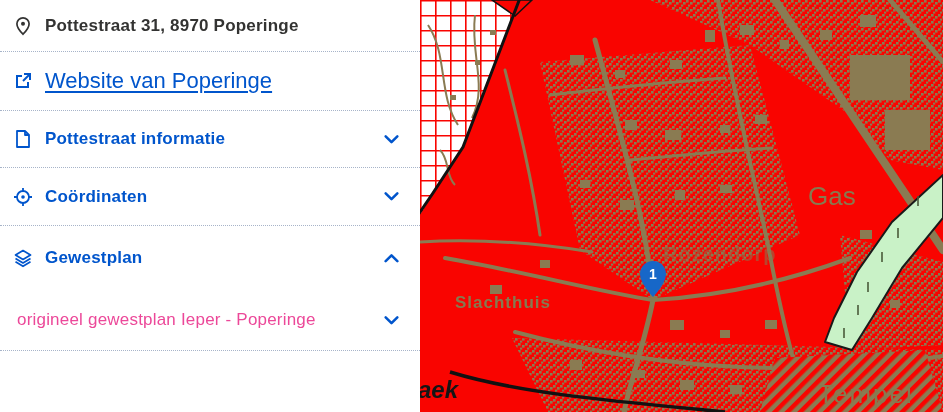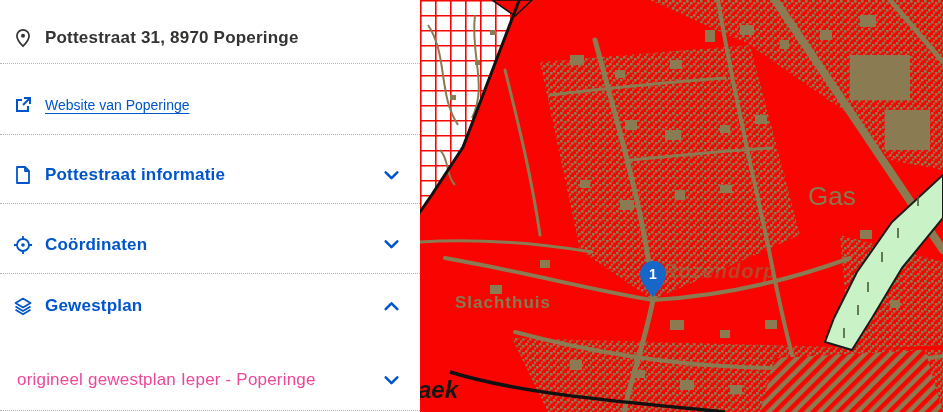--- a/index.html
+++ b/index.html
@@ -1,38 +1,38 @@
 <!DOCTYPE html>
 <html><head>
 <meta charset="utf-8">
 <style>
   html,body{margin:0;padding:0;background:#fff;}
   .app{width:943px;height:412px;display:flex;font-family:"Liberation Sans",sans-serif;overflow:hidden;background:#fff;}
 
   
   .panel{width:420px;flex:0 0 420px;background:#fff;}
   .row{display:flex;align-items:center;padding-left:13px;padding-right:20px;box-sizing:border-box;}
-  .bb{border-bottom:1px dotted #a7b4c9;margin-top:12px;}
+  .bb{border-bottom:1px dotted #a7b4c9;}
   .r1{height:52px}.r2{height:59px}.r3{height:57px}.r4{height:58px}.r5{height:64px}.r6{height:61px}.r7{height:61px}
   .icon{width:20px;height:20px;flex:0 0 20px;margin-right:12px;display:flex;align-items:center;justify-content:center;}
   .addr{font-size:17px;font-weight:700;color:#333332;letter-spacing:.2px;}
-  .link{font-size:14px;color:#0055cc;text-decoration:underline;text-underline-offset:3px;cursor:pointer;}
+  .link{font-size:22px;color:#0055cc;text-decoration:underline;text-underline-offset:3px;cursor:pointer;}
   .sec{font-size:17px;font-weight:700;color:#0055cc;letter-spacing:.2px;}
   .sub{font-size:17px;font-weight:500;color:#ec4899;letter-spacing:.2px;}
   .subpad{padding-left:17px;}
   .chev{margin-left:auto;display:flex;align-items:center;cursor:pointer;}
 
   
   .map{position:relative;width:523px;height:412px;flex:0 0 523px;overflow:hidden;background:#f90400;cursor:grab;}
   .map svg.base{position:absolute;left:0;top:0;}
   .maplabel{position:absolute;font-family:"Liberation Sans",sans-serif;color:#867a50;white-space:nowrap;pointer-events:none;}
   .lab-slachthuis{left:35px;top:293px;font-size:17px;font-weight:700;letter-spacing:1px;}
   .lab-gas{left:388px;top:181px;font-size:26px;font-weight:400;}
   .lab-tempel{left:398px;top:379px;font-size:26px;font-weight:400;letter-spacing:2px;}
-  .lab-rozendorp{left:243px;top:260px;font-size:20px;font-weight:700;opacity:.55;letter-spacing:1px;font-style:italic;}
+  .lab-rozendorp{left:243px;top:243px;font-size:20px;font-weight:700;opacity:.55;letter-spacing:1px;}
   .lab-aek{left:-2px;top:376px;font-size:24px;font-style:italic;font-weight:700;color:#151515;}
   .marker{position:absolute;left:220px;top:261px;width:26px;height:36px;cursor:pointer;}
   .marker .num{position:absolute;left:0;top:5px;width:26px;text-align:center;color:#fff;font-size:14px;font-weight:700;}
 </style>
 </head>
 <body>
 
 <div class="app">
 
   <div class="panel">
@@ -209,20 +209,21 @@
       <polygon points="523,175 523,218 482,268 452,318 432,350 405,342 414,318 437,272 472,222" fill="#c9f2c7" stroke="#1a1a1a" stroke-width="2" stroke-linejoin="round"></polygon>
       <g stroke="#4a5a3a" stroke-width="1.6">
         <path d="M498 196v10M478 228v10M462 252v10M448 282v10M438 305v10M424 328v10"></path>
       </g>
 
       <path d="M30 372 C95 392 180 400 285 410 L305 412" fill="none" stroke="#111111" stroke-width="3.5"></path>
     </svg>
 
     <span class="maplabel lab-slachthuis">Slachthuis</span>
     <span class="maplabel lab-gas">Gas</span>
+    <span class="maplabel lab-tempel">Tempel</span>
     <span class="maplabel lab-rozendorp">Rozendorp</span>
     <span class="maplabel lab-aek">aek</span>
 
     <div class="marker">
       <svg width="26" height="36" viewBox="0 0 26 36">
         <path d="M13 0C5.8 0 0 5.8 0 13c0 9.8 13 23 13 23s13-13.2 13-23C26 5.8 20.2 0 13 0z" fill="#1767c8"></path>
       </svg>
       <div class="num">1</div>
     </div>
   </div>

